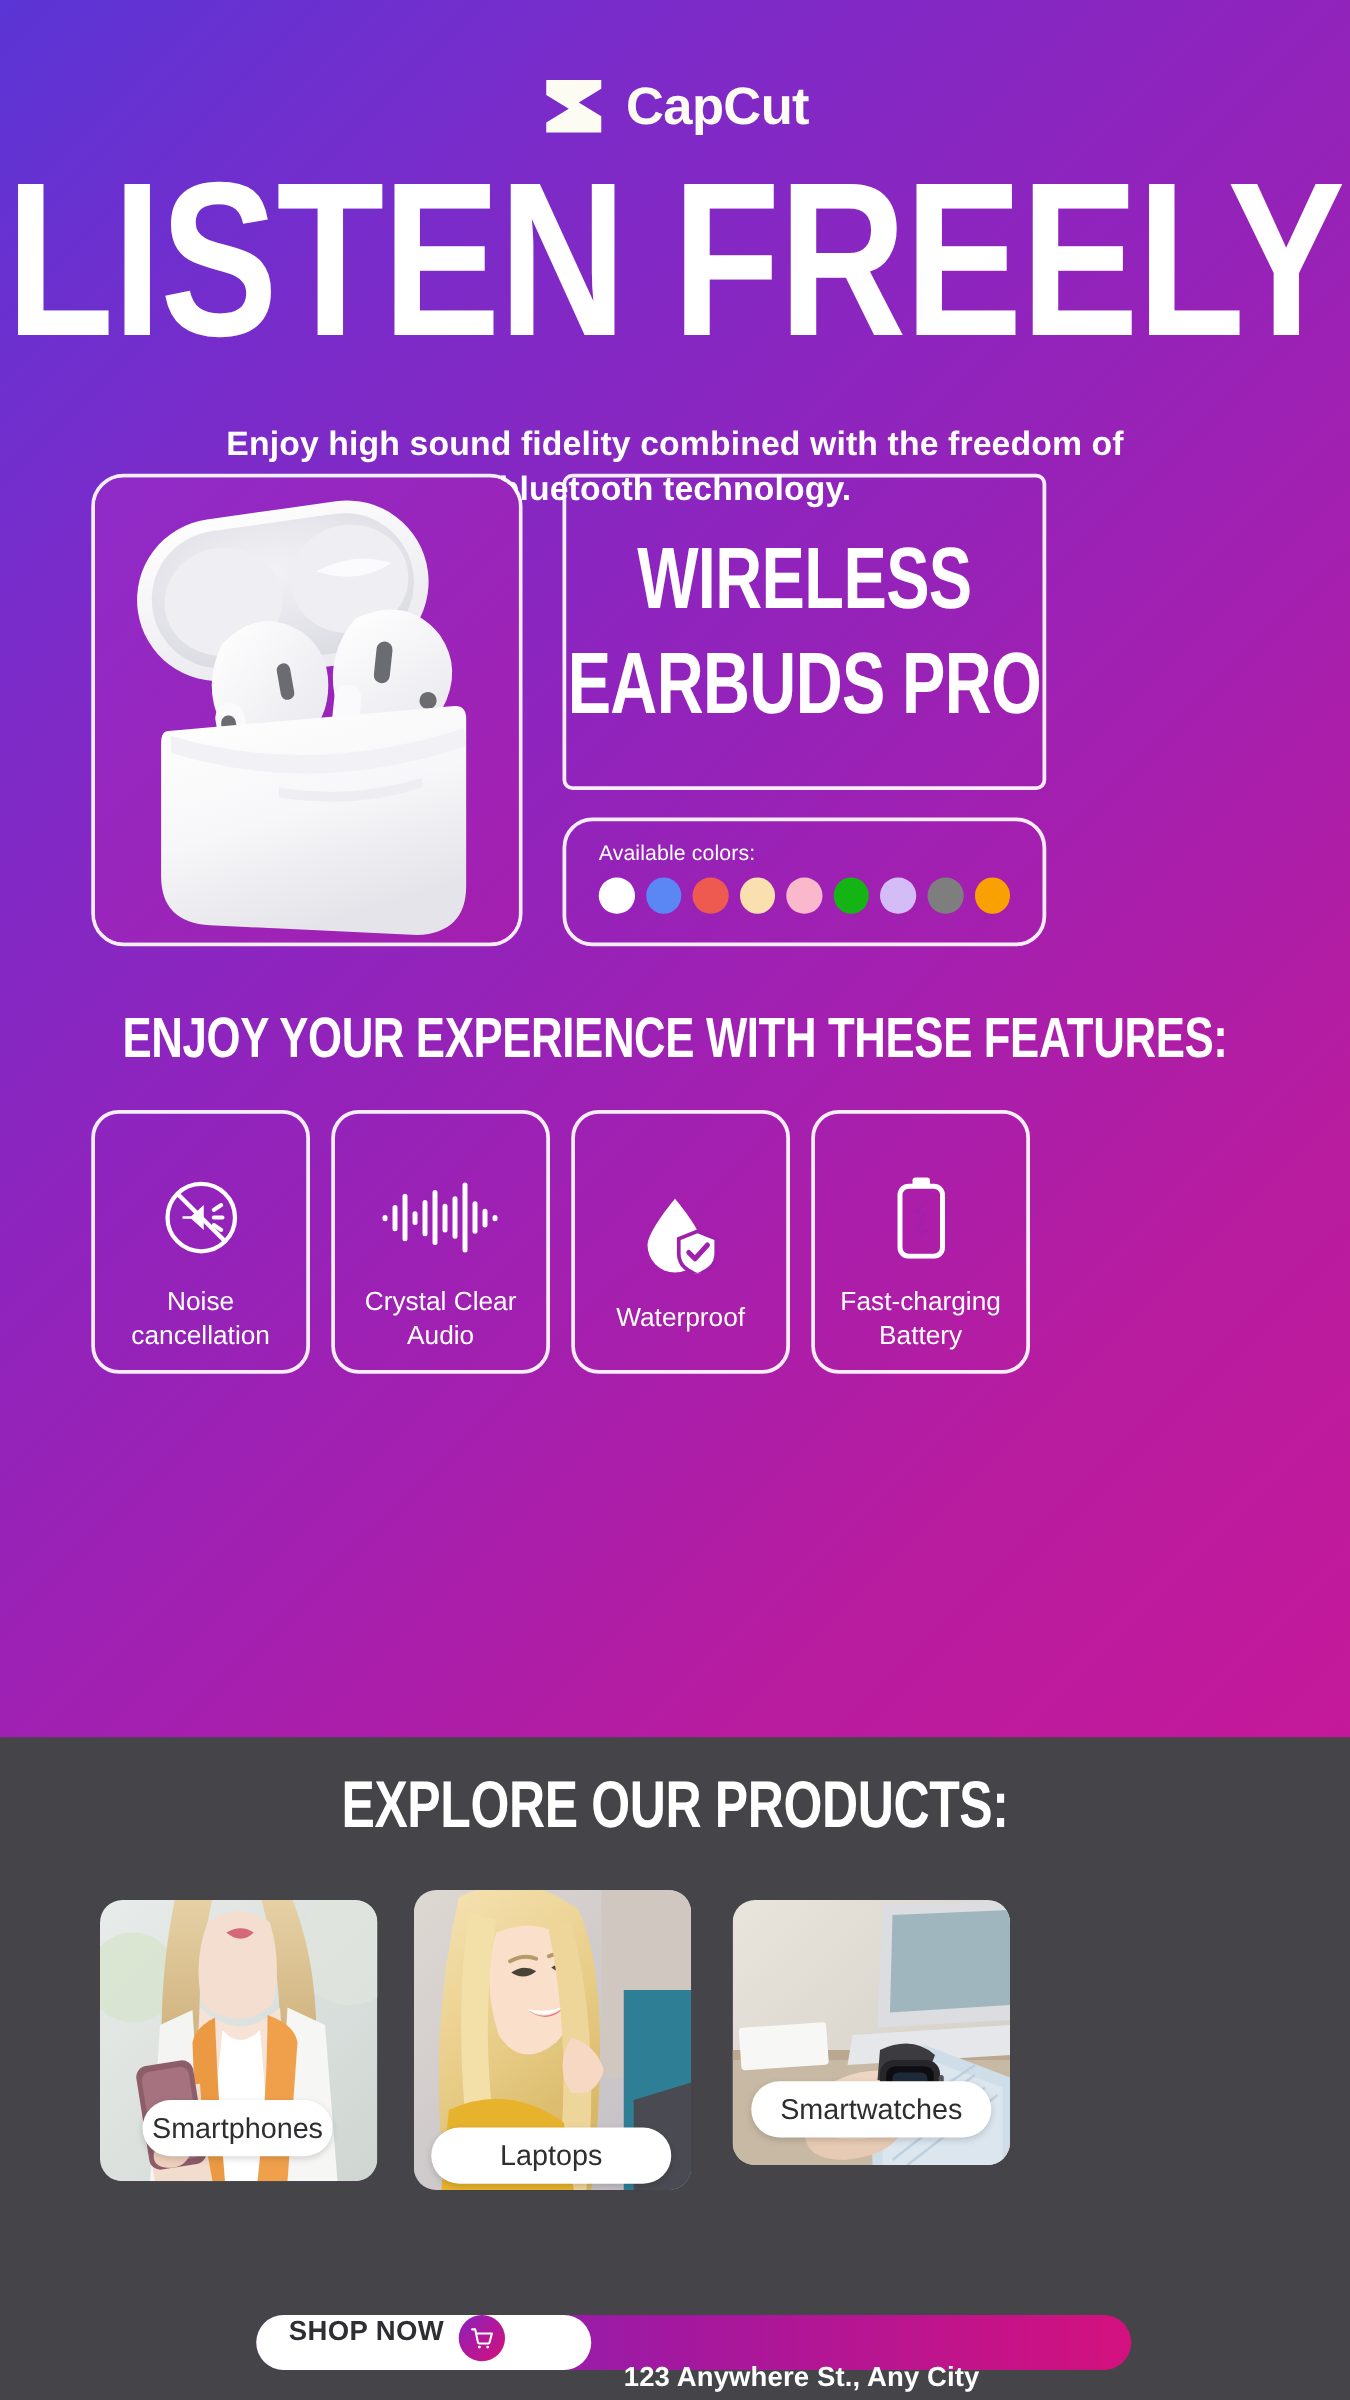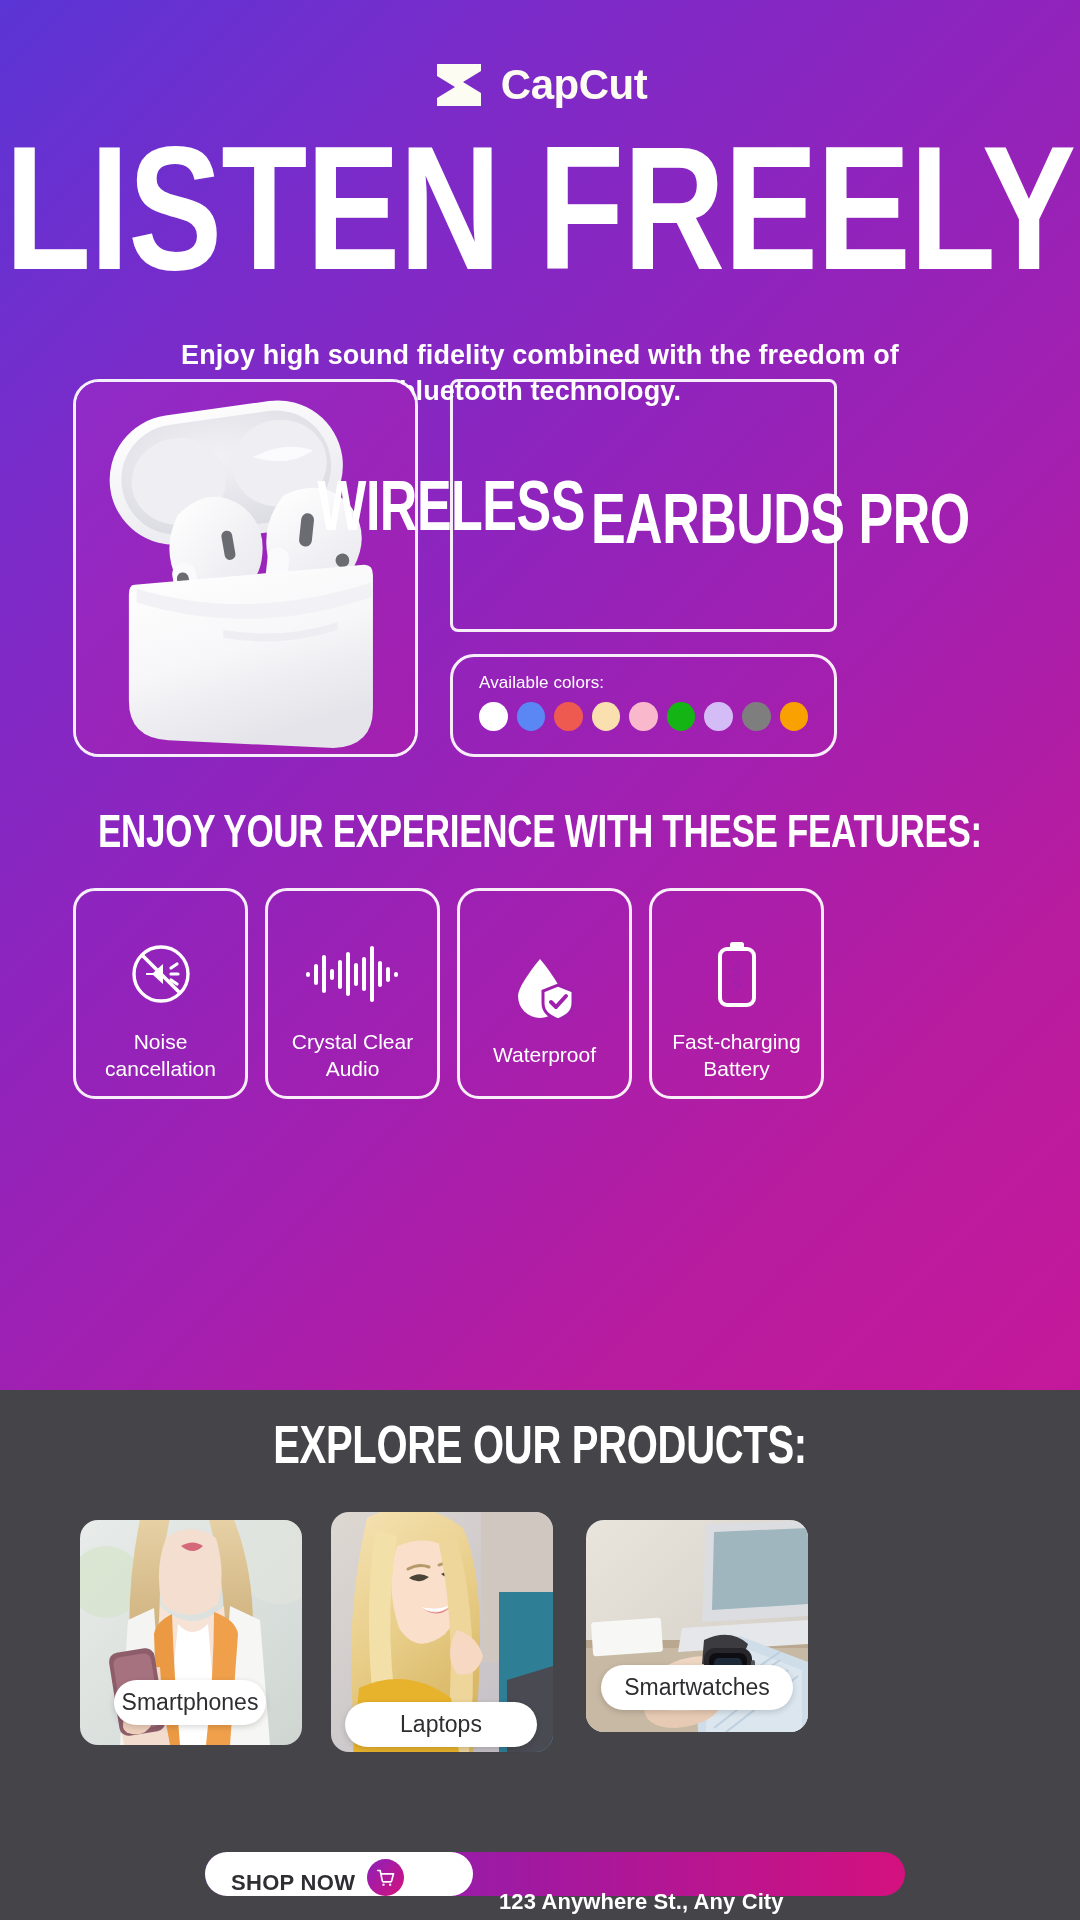--- a/index.html
+++ b/index.html
@@ -65,21 +65,21 @@
     border-radius:26px;
     overflow:hidden;
   }
   .earbuds { position:absolute; left:0; top:0; width:100%; height:100%; }
 
   
   .title-box {
     position:absolute; left:450px; top:379px; width:387px; height:253px;
     border:3px solid rgba(255,255,255,0.92);
     border-radius:8px;
-    display:flex; flex-direction:row;
+    display:flex; flex-direction:column;
     align-items:center; justify-content:center; gap:6px;
   }
   .title-line {
     color:#fff; font-weight:700; font-size:52px; line-height:1;
     transform:scaleY(1.34) scaleX(1.0); transform-origin:center;
     letter-spacing:-0.5px; white-space:nowrap;
   }
   .title-line.l2 { font-size:52px; margin-top:26px; }
 
   
@@ -166,21 +166,21 @@
   
   .footer-bar {
     position:absolute; left:205px; top:1852px; width:700px; height:44px;
     border-radius:24px;
     background:linear-gradient(90deg,#7a29c4 0%,#a3189f 48%,#d3117e 100%);
     display:flex; align-items:center;
   }
   .shop-pill {
     position:absolute; left:0; top:0; height:44px; width:268px;
     background:#ffffff; border-radius:24px;
-    display:flex; align-items:flex-end; padding-left:26px; gap:12px;
+    display:flex; align-items:flex-start; padding-left:26px; gap:12px;
   }
   .shop-text {
     color:#2f2f33; font-size:22px; font-weight:700; letter-spacing:0.3px;
   }
   .cart-badge {
     width:37px; height:37px; border-radius:50%;
     background:linear-gradient(135deg,#8b21bb 0%,#d4117c 100%);
     display:flex; align-items:center; justify-content:center;
   }
   .addr {

